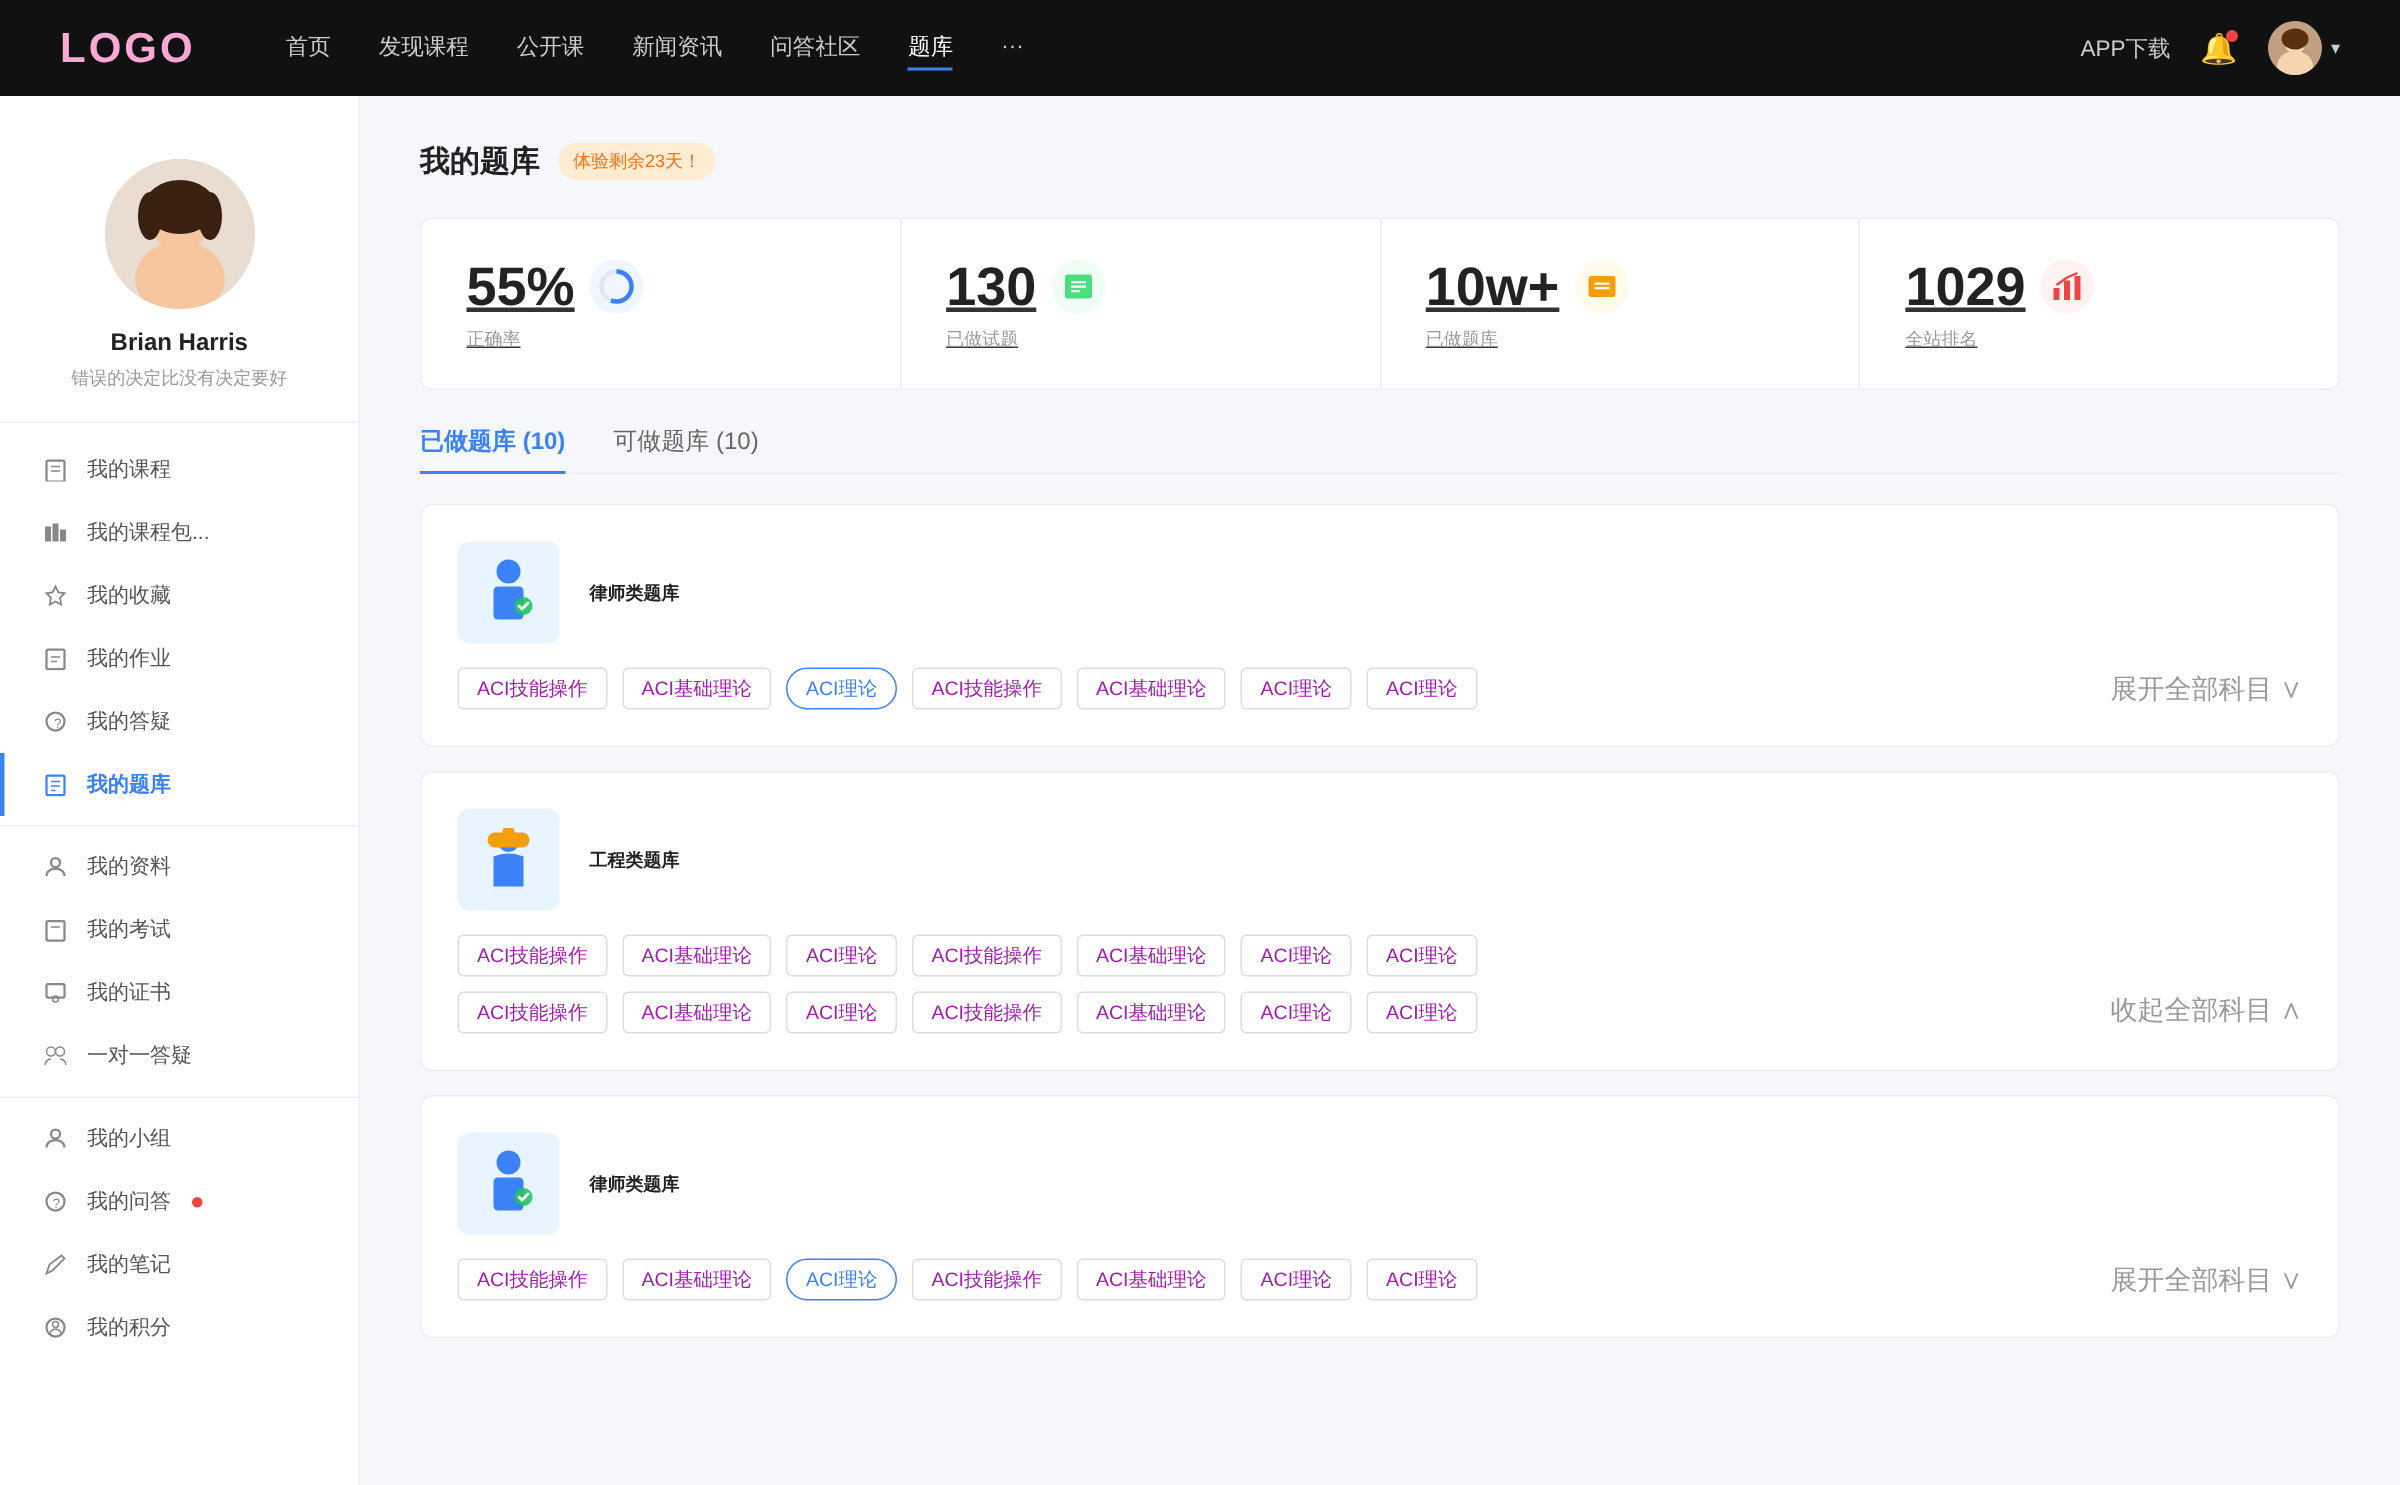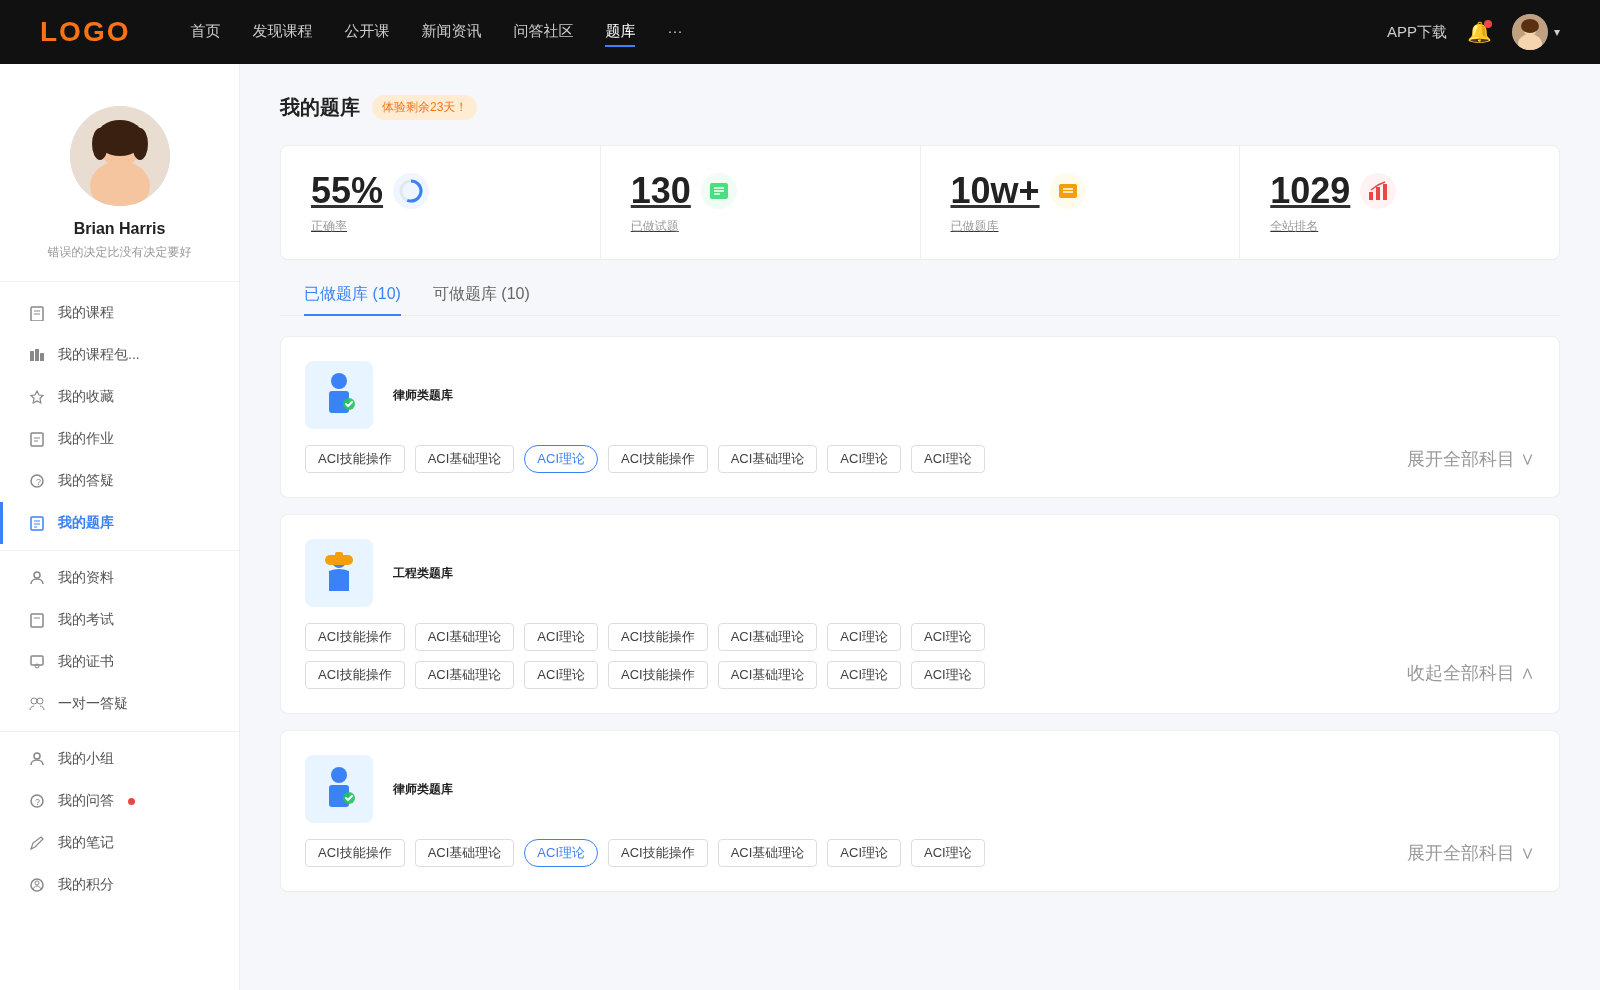--- a/index.html
+++ b/index.html
@@ -10,21 +10,21 @@
       background: #111;
       height: 64px;
       display: flex;
       align-items: center;
       padding: 0 40px;
       position: sticky;
       top: 0;
       z-index: 100;
     }
     .navbar-logo {
-      color: #f97316;
+      color: #f9a8d4;
       font-size: 28px;
       font-weight: bold;
       letter-spacing: 2px;
       margin-right: 60px;
     }
     .navbar-menu {
       display: flex;
       gap: 32px;
       flex: 1;
     }
@@ -235,22 +235,21 @@
     }
     .tab-item {
       font-size: 16px;
       color: #666;
       padding-bottom: 10px;
       cursor: pointer;
       position: relative;
     }
     .tab-item.active {
       color: #3b82f6;
-      font-weight: 400;
-      margin-left: 24px;
+      font-weight: 700;
     }
     .tab-item.active::after {
       content: '';
       position: absolute;
       bottom: -1px; left: 0; right: 0;
       height: 2px;
       background: #3b82f6;
     }
 
     
@@ -280,21 +279,21 @@
       color: #222;
     }
     .tags-row {
       display: flex;
       flex-wrap: wrap;
       gap: 10px;
       align-items: center;
     }
     .tag {
       font-size: 13px;
-      color: #404040;
+      color: #a21caf;
       border: 1px solid #ddd;
       border-radius: 4px;
       padding: 4px 12px;
       cursor: pointer;
     }
     .tag.active {
       color: #3b82f6;
       border-color: #3b82f6;
       border-radius: 20px;
     }

